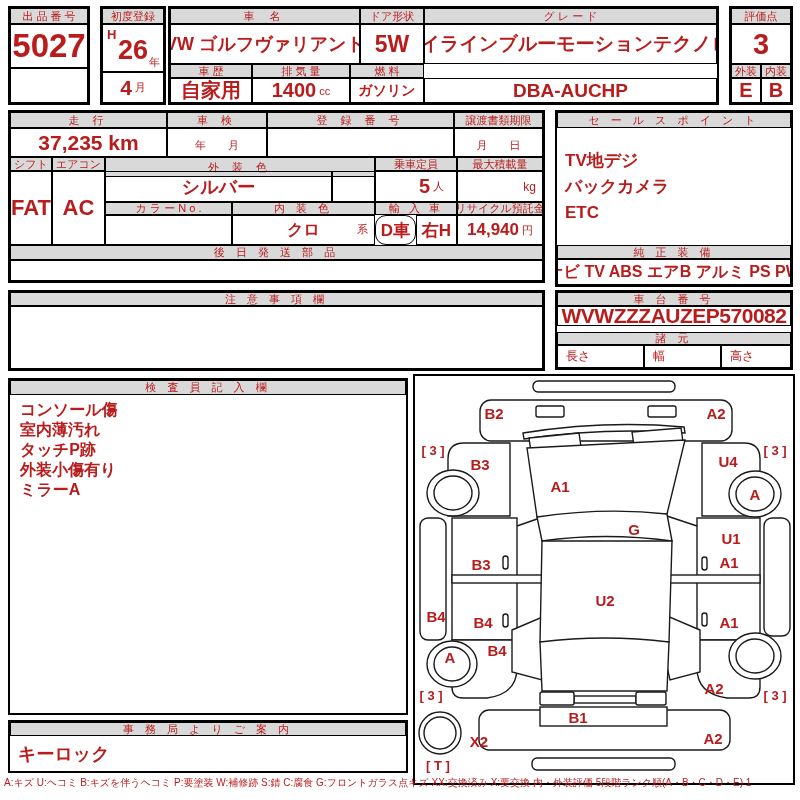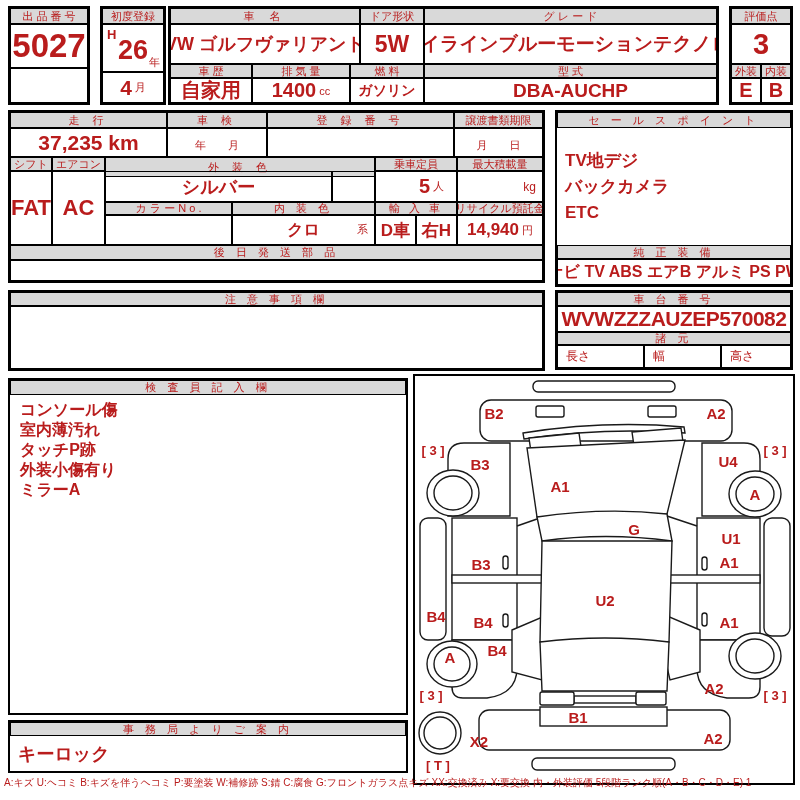--- a/index.html
+++ b/index.html
@@ -47,21 +47,20 @@
   <div class="bx" style="left:168px;top:6px;width:551px;height:99px;">
     <div class="cell h" style="left:0;top:0;width:190px;height:16px;letter-spacing:6px;">車  名</div>
     <div class="cell h" style="left:190px;top:0;width:64px;height:16px;">ドア形状</div>
     <div class="cell h" style="left:254px;top:0;width:293px;height:16px;">グ レ ー ド</div>
     <div class="cell v" style="left:0;top:16px;width:190px;height:40px;font-size:18px;">VW ゴルフヴァリアント</div>
     <div class="cell v" style="left:190px;top:16px;width:64px;height:40px;font-size:23px;">5W</div>
     <div class="cell v" style="left:254px;top:16px;width:293px;height:40px;font-size:19px;">TSIハイラインブルーモーションテクノロジー</div>
     <div class="cell h" style="left:0;top:56px;width:82px;height:14px;">車 歴</div>
     <div class="cell h" style="left:82px;top:56px;width:98px;height:14px;">排 気 量</div>
     <div class="cell h" style="left:180px;top:56px;width:74px;height:14px;">燃 料</div>
-    <div class="cell h" style="left:254px;top:56px;width:293px;height:14px;">型 式</div>
     <div class="cell v" style="left:0;top:70px;width:82px;height:25px;font-size:20px;">自家用</div>
     <div class="cell v" style="left:82px;top:70px;width:98px;height:25px;font-size:20px;">
       <span>1400</span>
       <span class="u">cc</span>
     </div>
     <div class="cell v" style="left:180px;top:70px;width:74px;height:25px;font-size:14px;">ガソリン</div>
     <div class="cell v" style="left:254px;top:70px;width:293px;height:25px;font-size:19px;">DBA-AUCHP</div>
   </div>
 
   <div class="bx" style="left:729px;top:6px;width:64px;height:99px;">
@@ -104,21 +103,21 @@
     <div class="cell h" style="left:95px;top:90px;width:127px;height:13px;">カ ラ ー N o .</div>
     <div class="cell h" style="left:222px;top:90px;width:143px;height:13px;letter-spacing:4px;">内 装 色</div>
     <div class="cell h" style="left:365px;top:90px;width:82px;height:13px;letter-spacing:3px;">輸 入 車</div>
     <div class="cell h" style="left:447px;top:90px;width:86px;height:13px;">リサイクル預託金</div>
 
     <div class="cell v" style="left:95px;top:103px;width:127px;height:30px;"></div>
     <div class="cell v" style="left:222px;top:103px;width:143px;height:30px;">
       <span style="font-size:16px;">クロ</span>
       <span style="position:absolute;right:6px;bottom:7px;font-size:11px;font-weight:normal;">系</span>
     </div>
-    <div class="cell v" style="left:365px;top:103px;width:41px;height:30px;font-size:17px;">D車</div>
+    <div class="cell v" style="left:365px;top:103px;width:41px;height:30px;font-size:17px;border-radius:11px;">D車</div>
     <div class="cell v" style="left:406px;top:103px;width:41px;height:30px;font-size:17px;">右H</div>
     <div class="cell v" style="left:447px;top:103px;width:86px;height:30px;">
       <span style="font-size:17px;">14,940</span>
       <span class="u">円</span>
     </div>
 
     <div class="cell h" style="left:0;top:133px;width:533px;height:15px;letter-spacing:4px;">後 日 発 送 部 品</div>
     <div class="cell v" style="left:0;top:148px;width:533px;height:21px;"></div>
   </div>
 
@@ -133,21 +132,21 @@
       <div>TV地デジ</div>
       <div>バックカメラ</div>
       <div>ETC</div>
     </div>
     <div class="cell h" style="left:0;top:133px;width:234px;height:14px;letter-spacing:4px;">純 正 装 備</div>
     <div class="cell v" style="left:0;top:147px;width:234px;height:26px;font-size:16px;">ナビ  TV  ABS  エアB  アルミ  PS  PW</div>
   </div>
 
   <div class="bx" style="left:555px;top:290px;width:238px;height:80px;">
     <div class="cell h" style="left:0;top:0;width:234px;height:14px;letter-spacing:4px;">車 台 番 号</div>
-    <div class="cell v" style="left:0;top:14px;width:234px;height:26px;font-size:21px;letter-spacing:-0.5px;">WVWZZZAUZEP570082</div>
+    <div class="cell v" style="left:0;top:14px;width:234px;height:20px;font-size:21px;letter-spacing:-0.5px;">WVWZZZAUZEP570082</div>
     <div class="cell h" style="left:0;top:40px;width:234px;height:13px;letter-spacing:4px;">諸 元</div>
     <div class="cell v left" style="left:0;top:53px;width:87px;height:23px;font-size:12px;font-weight:normal;padding-left:8px;">長さ</div>
     <div class="cell v left" style="left:87px;top:53px;width:77px;height:23px;font-size:12px;font-weight:normal;padding-left:8px;">幅</div>
     <div class="cell v left" style="left:164px;top:53px;width:70px;height:23px;font-size:12px;font-weight:normal;padding-left:8px;">高さ</div>
   </div>
 
   <div class="bx" style="left:8px;top:378px;width:400px;height:337px;">
     <div class="cell h" style="left:0;top:0;width:396px;height:15px;letter-spacing:4px;">検 査 員 記 入 欄</div>
     <div class="notes" style="position:absolute;left:10px;top:20px;">
       <div>コンソール傷</div>

